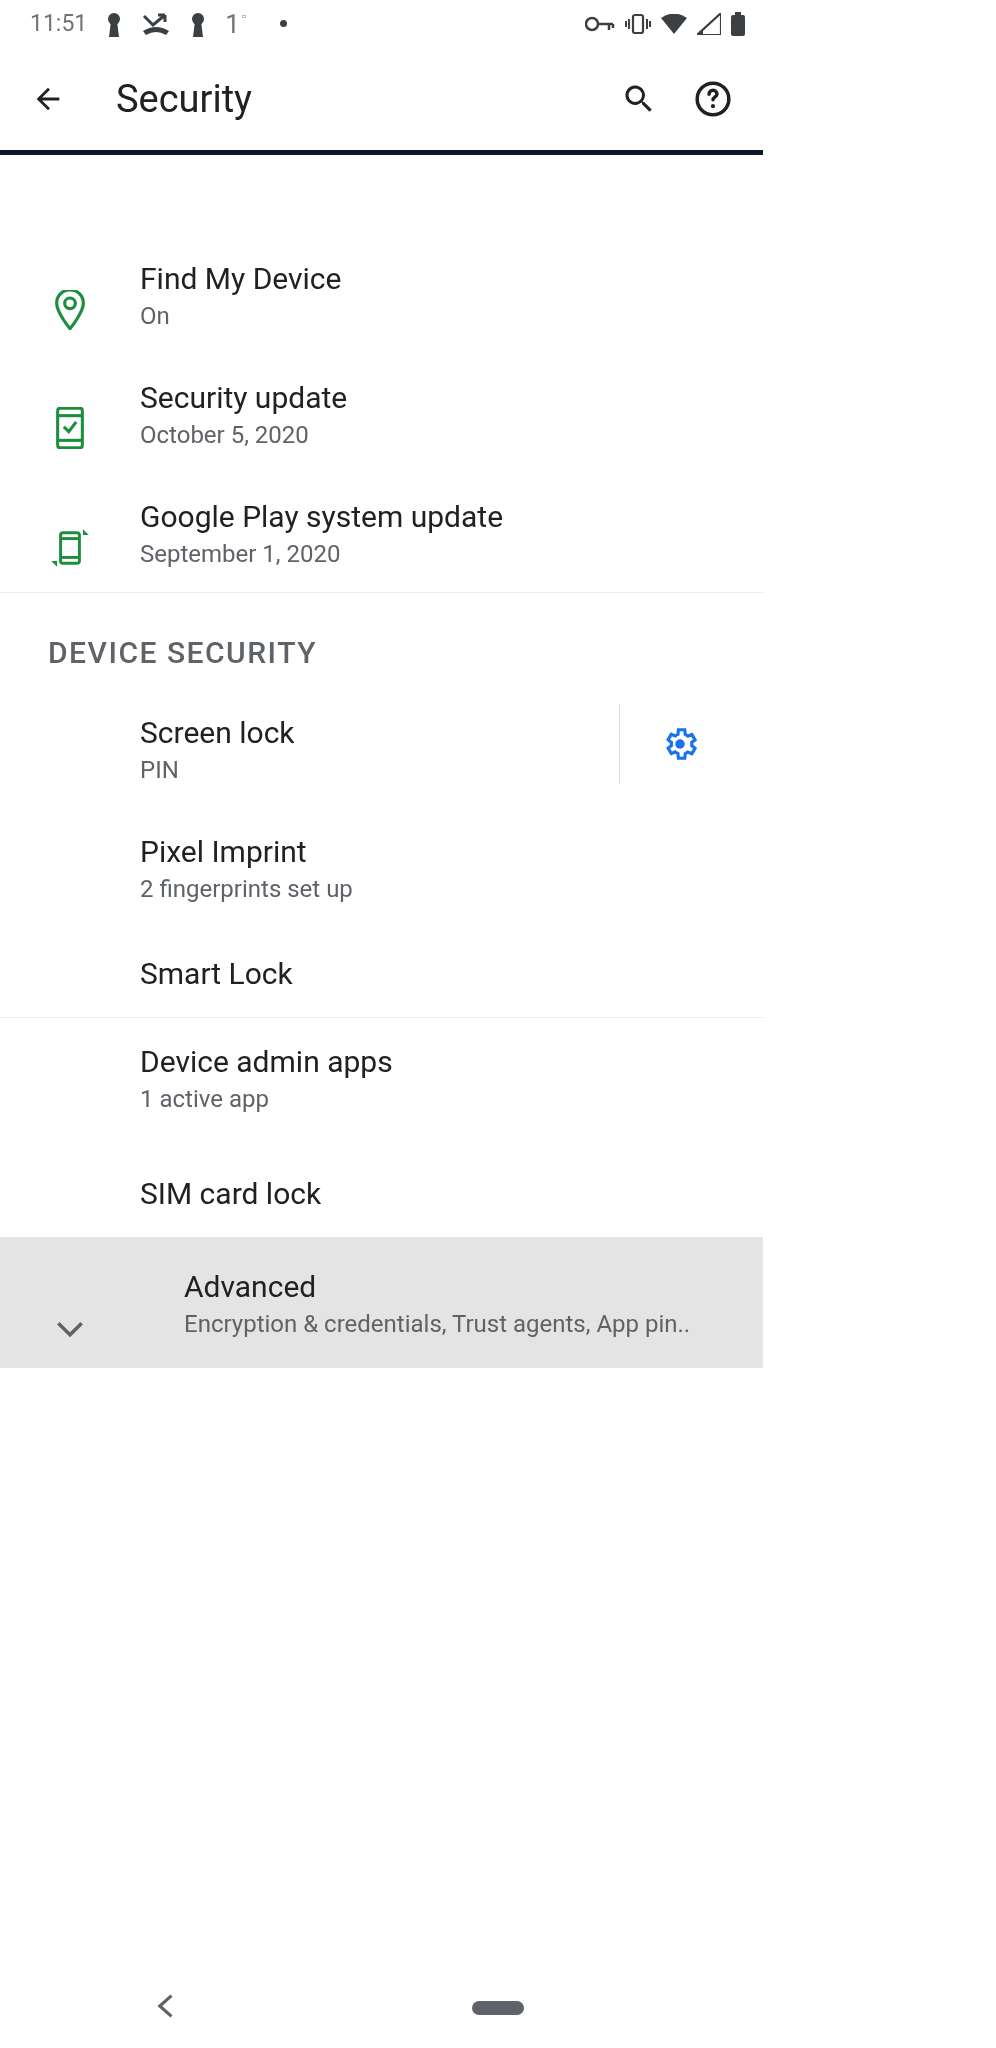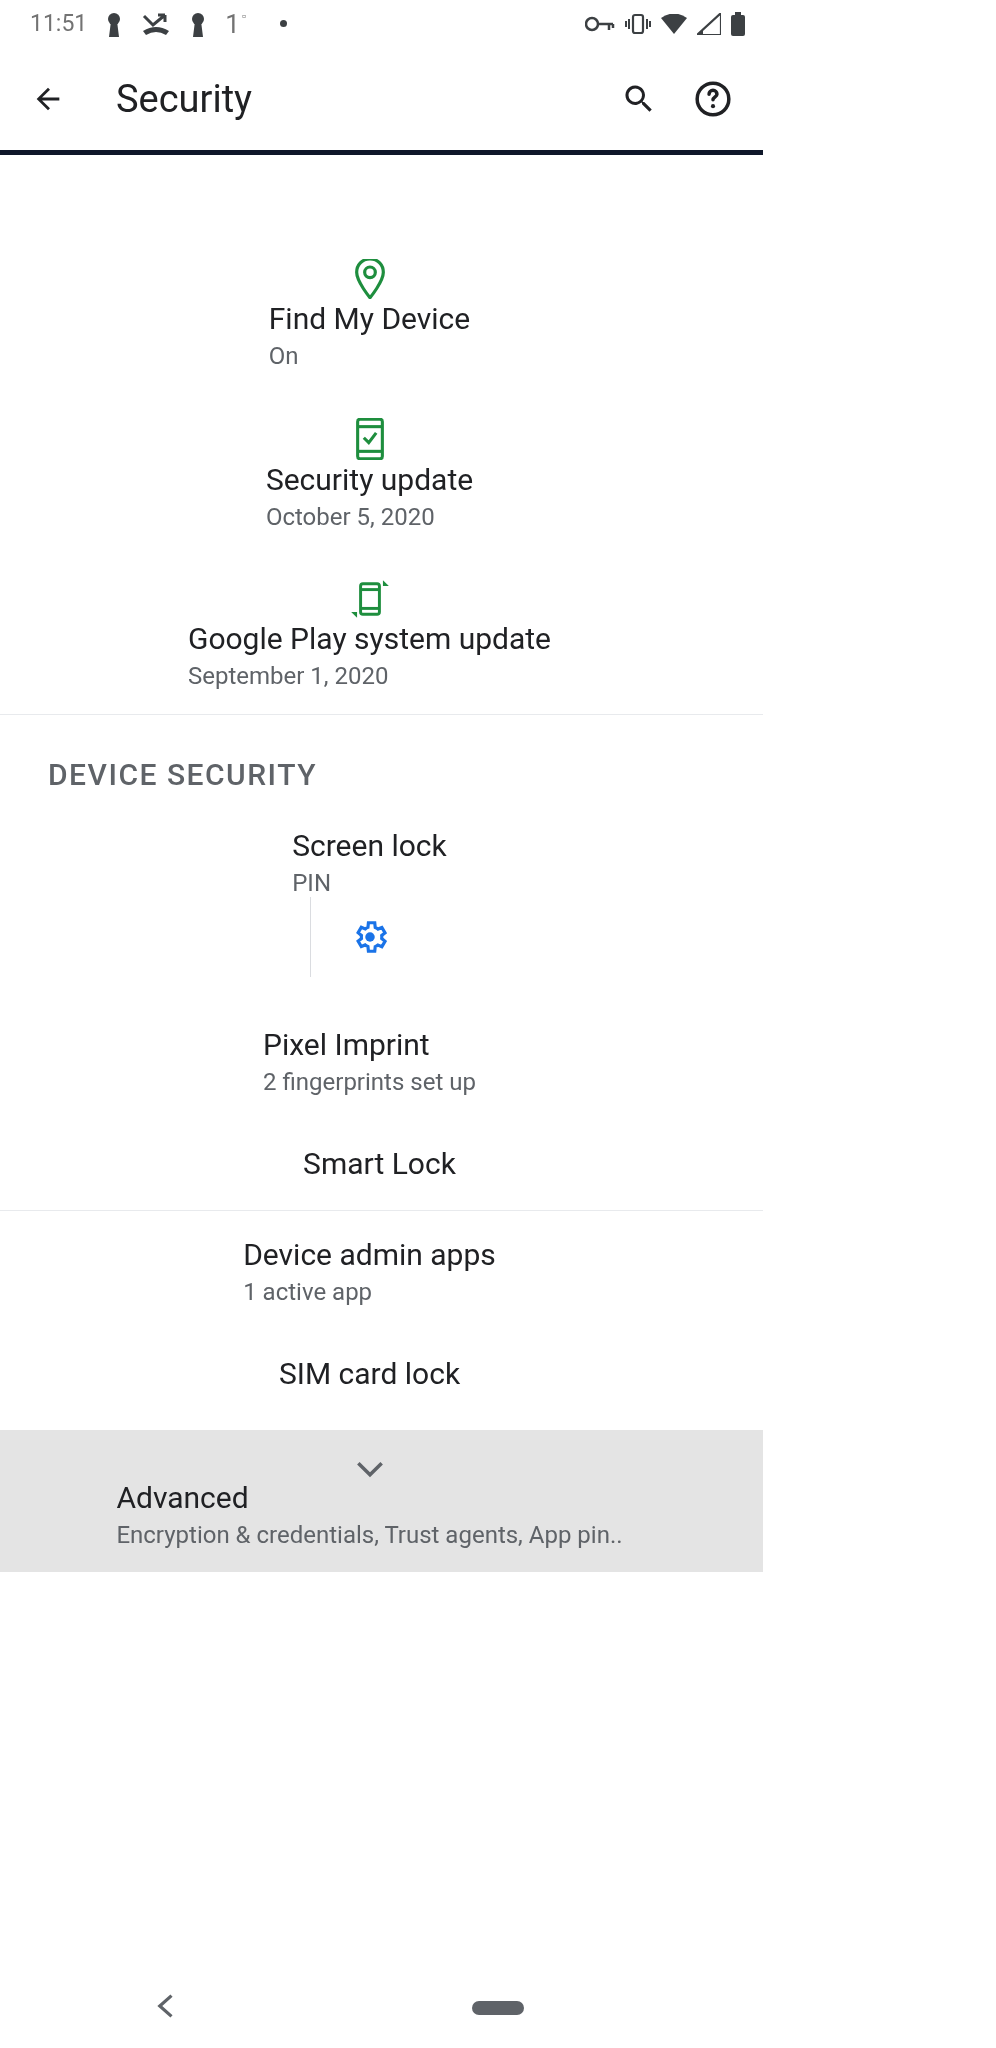--- a/index.html
+++ b/index.html
@@ -6,21 +6,21 @@
   html, body { width: 763px; height: 1572px; font-family: Roboto, "Helvetica Neue", Arial, sans-serif; background: #fff; color: #202124; }
   .status-bar { height: 47px; display: flex; align-items: center; justify-content: space-between; padding: 0 18px 0 30px; font-size: 23px; color: #737373; }
   .status-left { display: flex; align-items: center; gap: 18px; }
   .status-right { display: flex; align-items: center; gap: 10px; }
   .status-icon { display: inline-flex; }
   .app-bar { height: 108px; display: flex; align-items: center; padding: 0 20px; border-bottom: 5px solid #0f172a; }
   .back-btn { width: 56px; height: 56px; display: flex; align-items: center; justify-content: center; }
   .app-title { flex: 1; font-size: 38px; font-weight: 400; margin-left: 40px; color: #202124; }
   .action-btn { width: 60px; height: 60px; display: flex; align-items: center; justify-content: center; margin-left: 14px; }
   .content { overflow-y: hidden; }
-  .row { display: flex; align-items: center; min-height: 110px; padding: 24px 24px 24px 0; position: relative; flex-direction: column; }
+  .row { display: flex; align-items: flex-end; min-height: 110px; padding: 24px 24px 24px 0; position: relative; }
   .row-icon-col { width: 140px; display: flex; align-items: center; justify-content: center; flex-shrink: 0; }
   .row-body { flex: 1; }
   .row-title { font-size: 30px; color: #202124; line-height: 1.3; }
   .row-sub { font-size: 24px; color: #5f6368; margin-top: 4px; }
   .section-divider { border-top: 1px solid #e8eaed; }
   .section-header { font-size: 30px; letter-spacing: 1.5px; color: #5f6368; font-weight: 500; padding: 42px 0 10px 48px; }
   .gear-col { width: 120px; display: flex; align-items: center; justify-content: center; border-left: 1px solid #dadce0; height: 80px; }
   .highlight { background: #e4e4e4; }
   .advanced-row { padding-top: 30px; padding-bottom: 30px; }
   .nav-bar { position: absolute; bottom: 0; left: 0; right: 0; height: 80px; display: flex; align-items: center; justify-content: space-around; }
@@ -181,21 +181,21 @@
   </div>
 
   <div class="row">
     <div class="row-icon-col"></div>
     <div class="row-body">
       <div class="row-title">Pixel Imprint</div>
       <div class="row-sub">2 fingerprints set up</div>
     </div>
   </div>
 
-  <div class="row" style="min-height:90px;padding-left:20px;">
+  <div class="row" style="min-height:90px;">
     <div class="row-icon-col"></div>
     <div class="row-body">
       <div class="row-title">Smart Lock</div>
     </div>
   </div>
 
   <div class="section-divider"></div>
 
   <div class="row">
     <div class="row-icon-col"></div>
@@ -211,21 +211,21 @@
       <div class="row-title">SIM card lock</div>
     </div>
   </div>
 
   <div class="row highlight advanced-row">
     <div class="row-icon-col">
       <svg width="28" height="18" viewBox="0 0 24 14">
           <path d="M2 2 L12 12 L22 2" stroke="#5f6368" stroke-width="3" fill="none"></path>
         </svg>
     </div>
-    <div class="row-body" style="overflow:hidden;">
+    <div class="row-body" style="overflow:hidden;margin-left:44px;">
       <div class="row-title">Advanced</div>
       <div class="row-sub truncate">Encryption &amp; credentials, Trust agents, App pin..</div>
     </div>
   </div>
 
 </div>
 
 <div class="nav-bar">
   <div class="nav-back">
     <svg width="20" height="26" viewBox="0 0 14 20">

